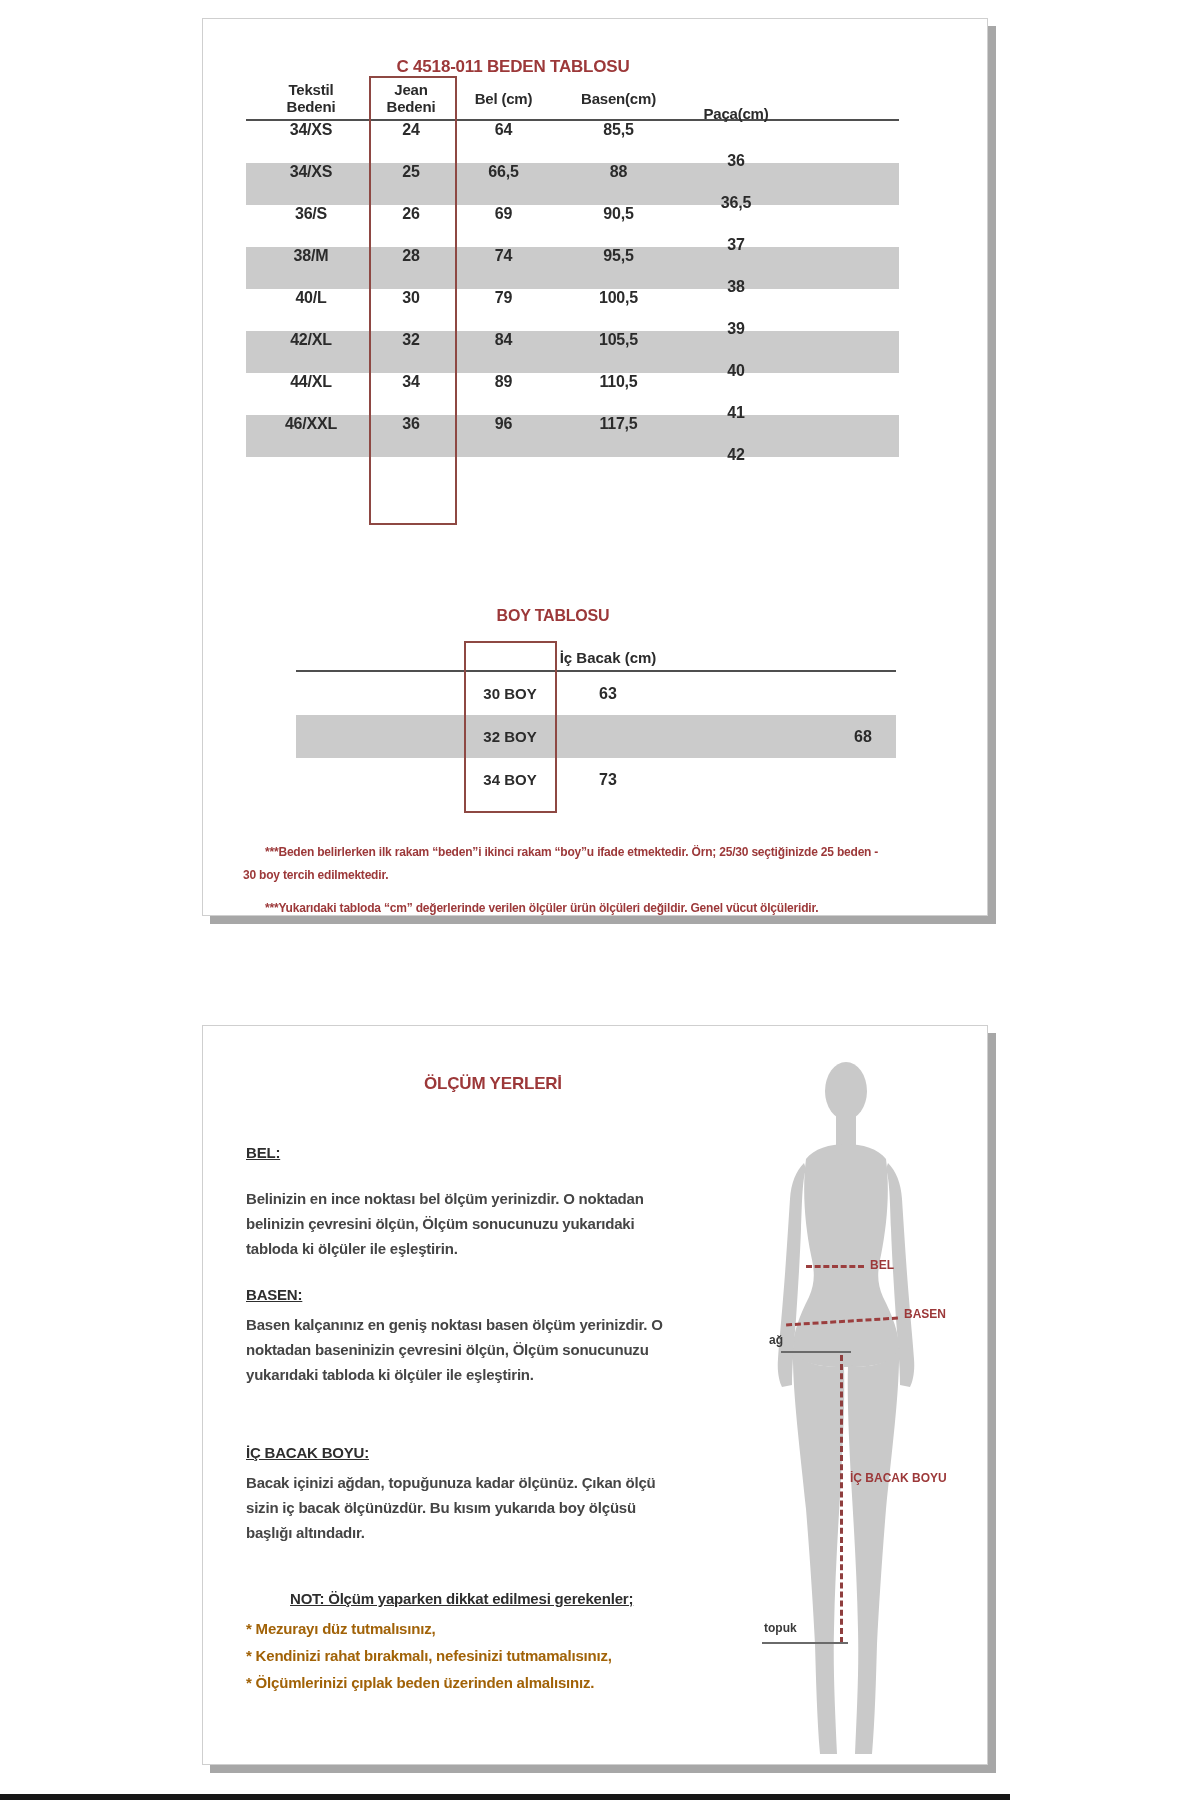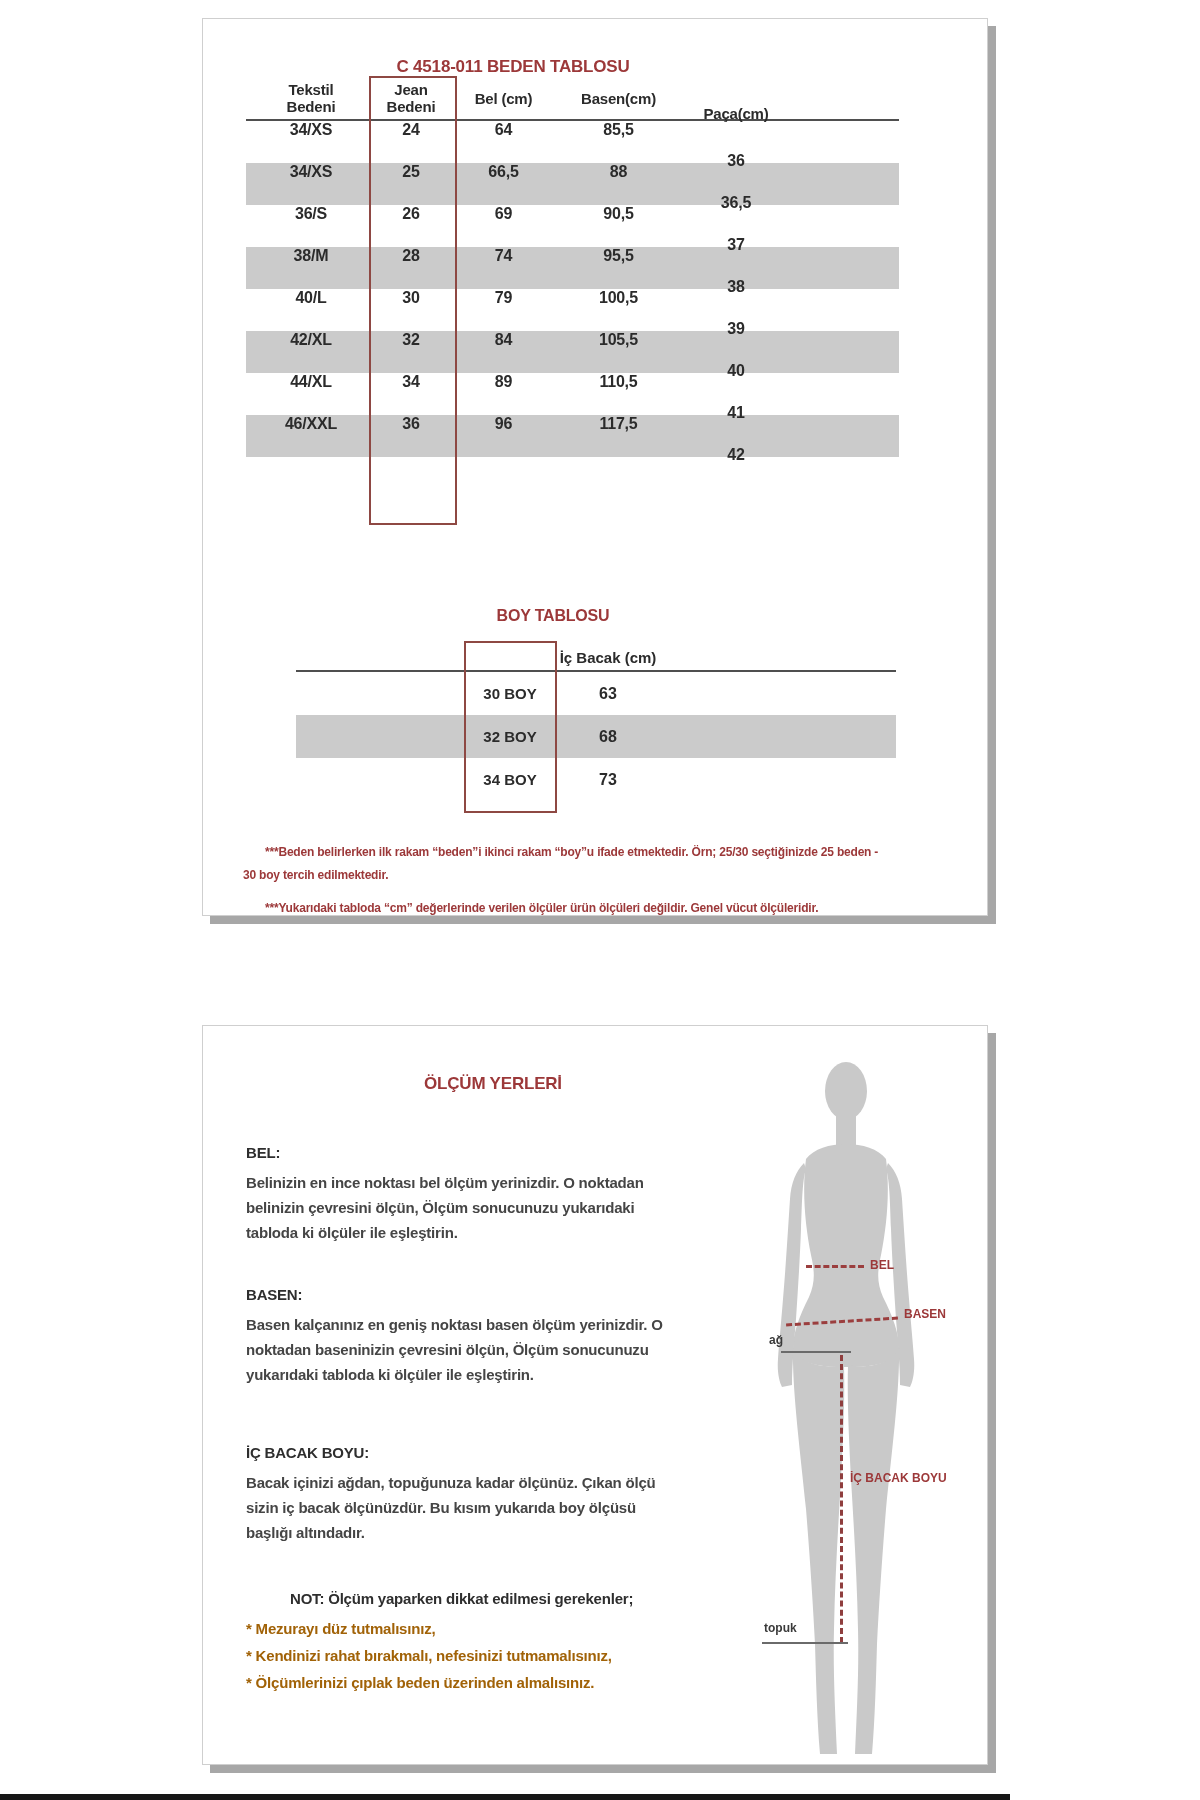--- a/index.html
+++ b/index.html
@@ -38,40 +38,40 @@
     border:2px solid #8e4843;pointer-events:none;
   }
 
   
   .boy-table{position:absolute;left:93px;top:625px;width:600px;}
   .b-head{display:flex;height:26px;align-items:center;padding-left:149px;}
   .b-spacer{width:130px;}
   .b-head span{display:flex;width:66px;justify-content:center;white-space:nowrap;font-weight:700;font-size:15px;color:#2b2b2b;}
   .b-underline{height:0;border-top:2px solid #4f4f4f;}
   .b-row{display:flex;height:43px;align-items:center;padding-left:149px;}
-  .b-row.band{background:#cbcbcb;}
+  .b-row.band{background:#cbcbcb;justify-content:space-between;}
   .b-row .b-label{display:block;width:130px;text-align:center;font-weight:700;font-size:15px;color:#2b2b2b;}
   .b-row .b-val{display:flex;width:66px;justify-content:center;font-weight:700;font-size:16px;color:#2b2b2b;}
   .boy-box{
     position:absolute;left:261px;top:622px;width:89px;height:168px;
     border:2px solid #8e4843;pointer-events:none;
   }
 
   
   .note{
     position:absolute;left:40px;width:640px;margin:0;color:#9c3839;
     font-size:12px;font-weight:700;line-height:23px;letter-spacing:-0.2px;text-indent:22px;
   }
   .note1{top:822px;}
   .note2{top:878px;}
 
   
-  .g-head{position:absolute;left:43px;width:430px;margin:0;font-size:15px;font-weight:700;color:#2e2e2e;letter-spacing:-0.2px;}
+  .g-head{position:absolute;left:43px;width:430px;margin:0;font-size:15px;font-weight:700;color:#2e2e2e;letter-spacing:-0.2px;text-decoration:underline;}
   .g-body{position:absolute;left:43px;width:425px;margin:0;font-size:15px;font-weight:700;color:#454545;line-height:25px;letter-spacing:-0.2px;}
-  .g0h{top:118px;} .g0p{top:144px;}
+  .g0h{top:118px;} .g0p{top:160px;}
   .g1h{top:260px;} .g1p{top:286px;}
   .g2h{top:418px;} .g2p{top:444px;}
   .noth{top:564px;margin-left:44px;}
   .ni{position:absolute;left:43px;width:430px;margin:0;font-size:15px;font-weight:700;color:#a16207;letter-spacing:-0.2px;}
   .ni0{top:594px;} .ni1{top:621px;} .ni2{top:648px;}
 
   
   .figure{position:absolute;left:533px;top:33px;width:260px;height:712px;}
   .figure svg{position:absolute;left:0;top:0;}
   .dash-red{position:absolute;border-top:3px dashed #9b3e3e;height:0;}

